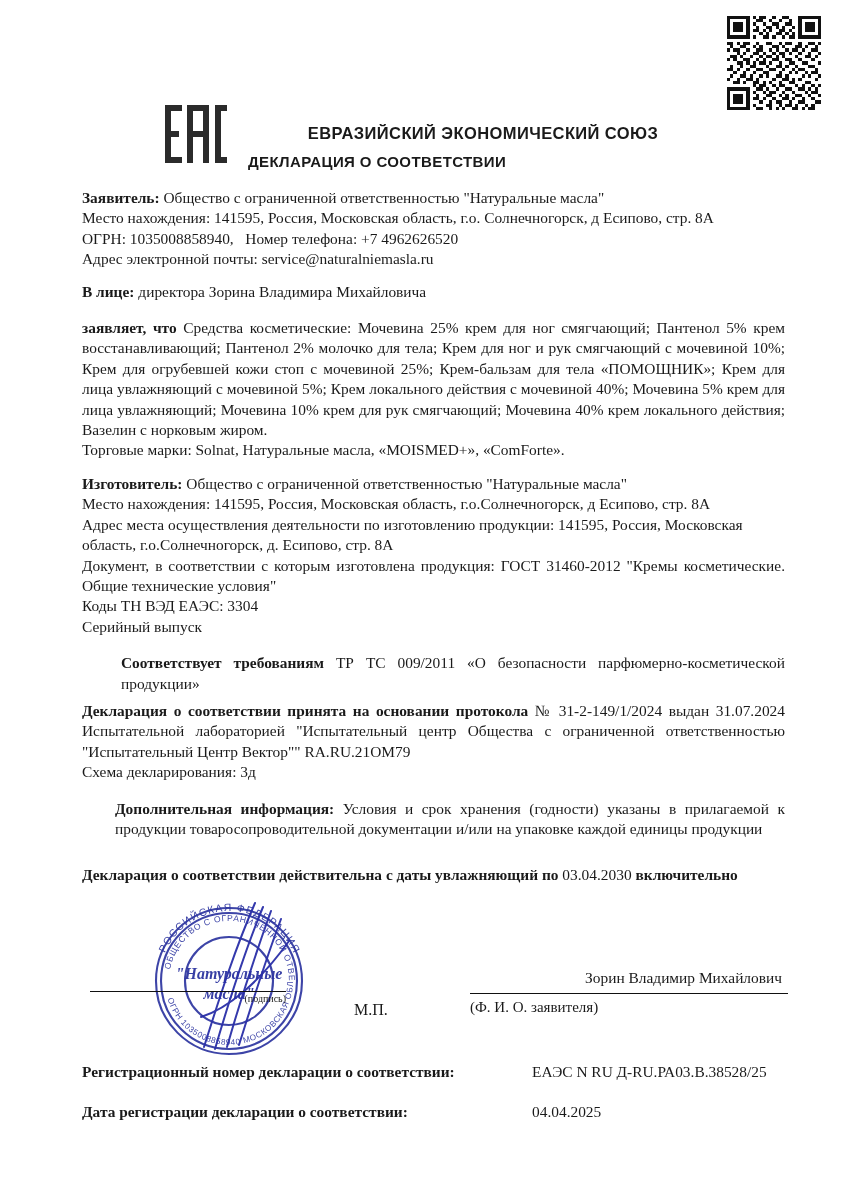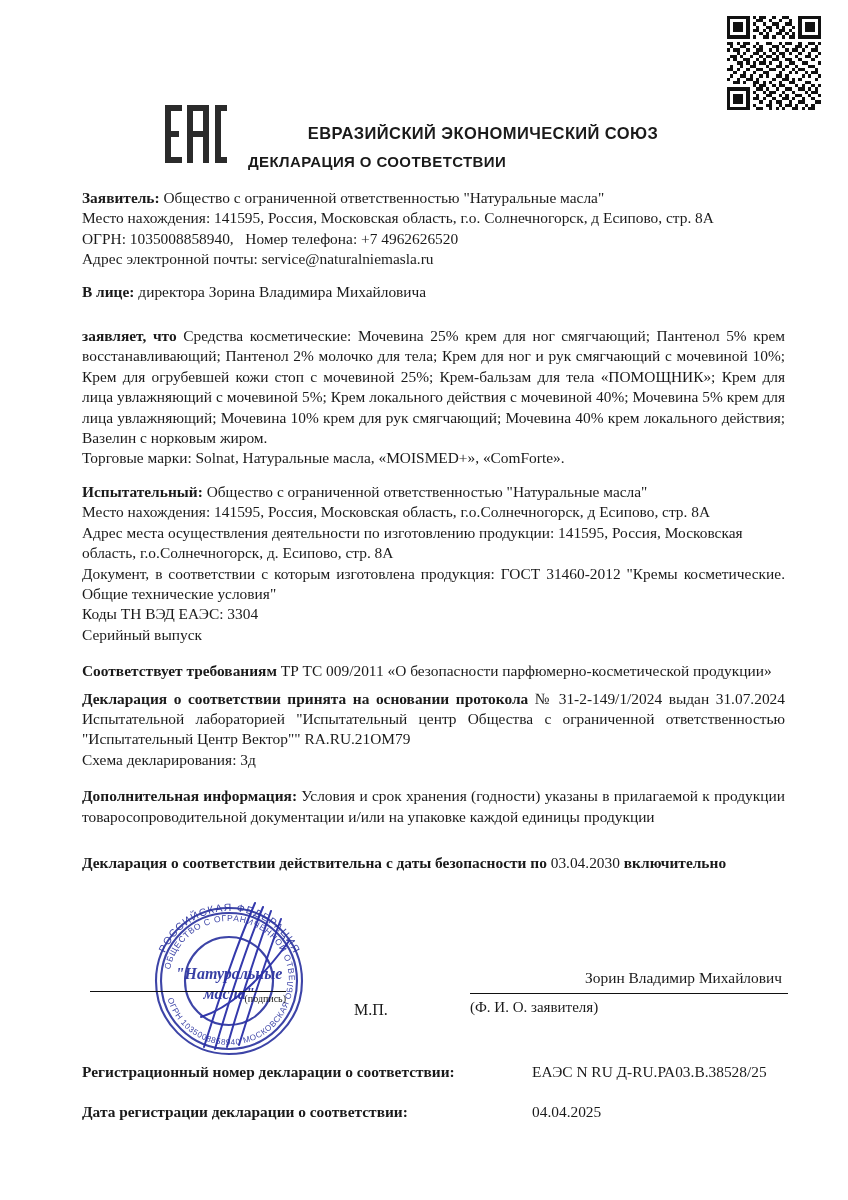--- a/index.html
+++ b/index.html
@@ -452,68 +452,68 @@
       </div>
     </div>
 
     <div class="blk">
       <div class="line">
         <span class="lbl">В лице:</span>
         <span>директора Зорина Владимира Михайловича</span>
       </div>
     </div>
 
-    <div class="blk" style="margin-top:24px;">
+    <div class="blk" style="margin-top:16px;">
       <div class="just">
         <span class="lbl">заявляет, что</span>
         <span>Средства косметические: Мочевина 25% крем для ног смягчающий; Пантенол 5% крем восстанавливающий; Пантенол 2% молочко для тела; Крем для ног и рук смягчающий с мочевиной 10%; Крем для огрубевшей кожи стоп с мочевиной 25%; Крем-бальзам для тела «ПОМОЩНИК»; Крем для лица увлажняющий с мочевиной 5%; Крем локального действия с мочевиной 40%; Мочевина 5% крем для лица увлажняющий; Мочевина 10% крем для рук смягчающий; Мочевина 40% крем локального действия; Вазелин с норковым жиром.</span>
       </div>
       <div class="line">Торговые марки: Solnat, Натуральные масла, «MOISMED+», «ComForte».</div>
     </div>
 
     <div class="blk" style="margin-top:13px;">
       <div class="line">
-        <span class="lbl">Испытательный:</span>
+        <span class="lbl">Изготовитель:</span>
         <span>Общество с ограниченной ответственностью "Натуральные масла"</span>
       </div>
       <div class="line">
         <span>Место нахождения:</span>
         <span>141595, Россия,  Московская область, г.о.Солнечногорск, д Есипово, стр. 8А</span>
       </div>
       <div>Адрес места осуществления деятельности по изготовлению продукции: 141595, Россия, Московская область, г.о.Солнечногорск, д. Есипово, стр. 8А</div>
       <div class="just">Документ, в соответствии с которым изготовлена продукция: ГОСТ 31460-2012 "Кремы косметические. Общие технические условия"</div>
       <div class="line">Коды ТН ВЭД ЕАЭС: 3304</div>
       <div class="line">Серийный выпуск</div>
     </div>
 
-    <div class="blk" style="margin-top:16px;">
+    <div class="blk" style="margin-top:16px;margin-left:39px;">
       <div class="just">
         <span class="lbl">Соответствует требованиям</span>
         <span>ТР ТС 009/2011 «О безопасности парфюмерно-косметической продукции»</span>
       </div>
     </div>
 
     <div class="blk" style="margin-top:7px;">
       <div class="just">
         <span class="lbl">Декларация о соответствии принята на основании протокола</span>
         <span>№ 31-2-149/1/2024 выдан 31.07.2024   Испытательной лабораторией "Испытательный центр Общества с ограниченной ответственностью "Испытательный Центр Вектор"" RA.RU.21ОМ79</span>
       </div>
       <div class="line">Схема декларирования: 3д</div>
     </div>
 
-    <div class="blk" style="margin-top:16px;">
+    <div class="blk" style="margin-top:16px;margin-left:33px;">
       <div class="just">
         <span class="lbl">Дополнительная информация:</span>
         <span>Условия и срок хранения (годности) указаны в прилагаемой к продукции товаросопроводительной документации и/или на упаковке каждой единицы продукции</span>
       </div>
     </div>
 
     <div class="blk" style="margin-top:26px;">
       <div class="line">
-        <span class="lbl">Декларация о соответствии действительна с даты безопасности по</span>
+        <span class="lbl">Декларация о соответствии действительна с даты увлажняющий по</span>
         <span>03.04.2030</span>
         <span class="lbl">включительно</span>
       </div>
     </div>
 
   </div>
 
   <div class="stamp">
     <svg viewBox="0 0 172 168" aria-hidden="true">
       <defs>

